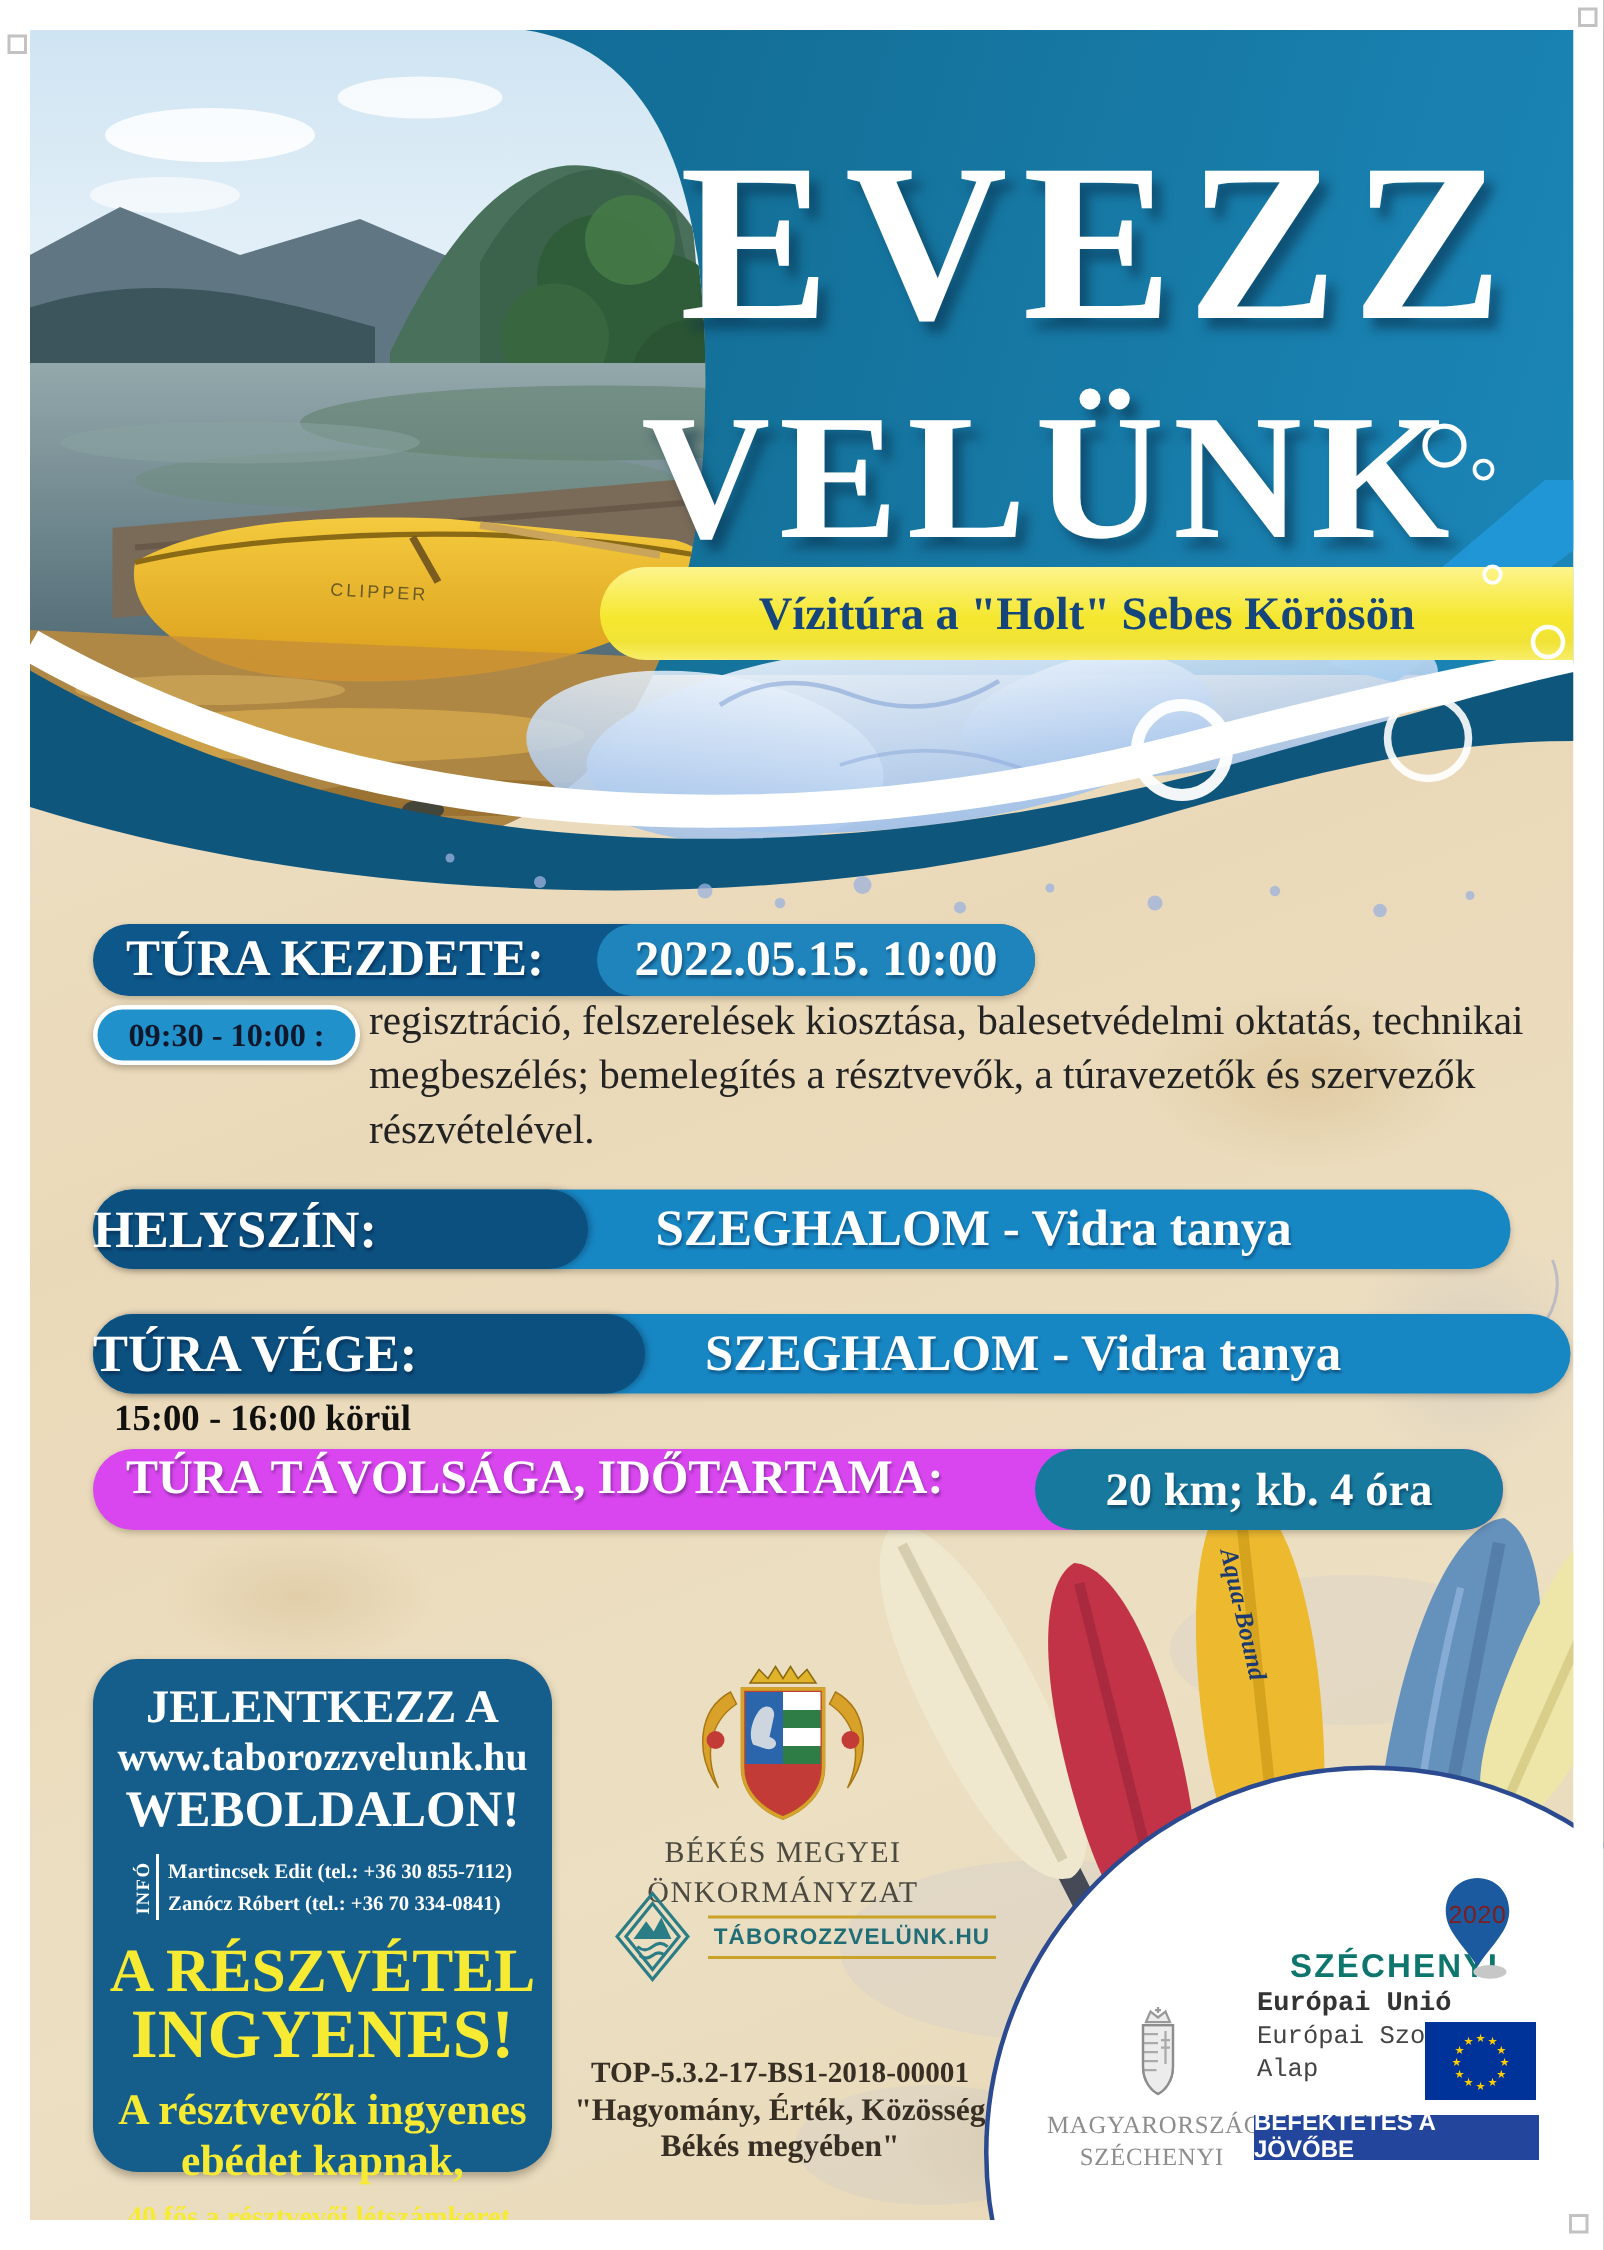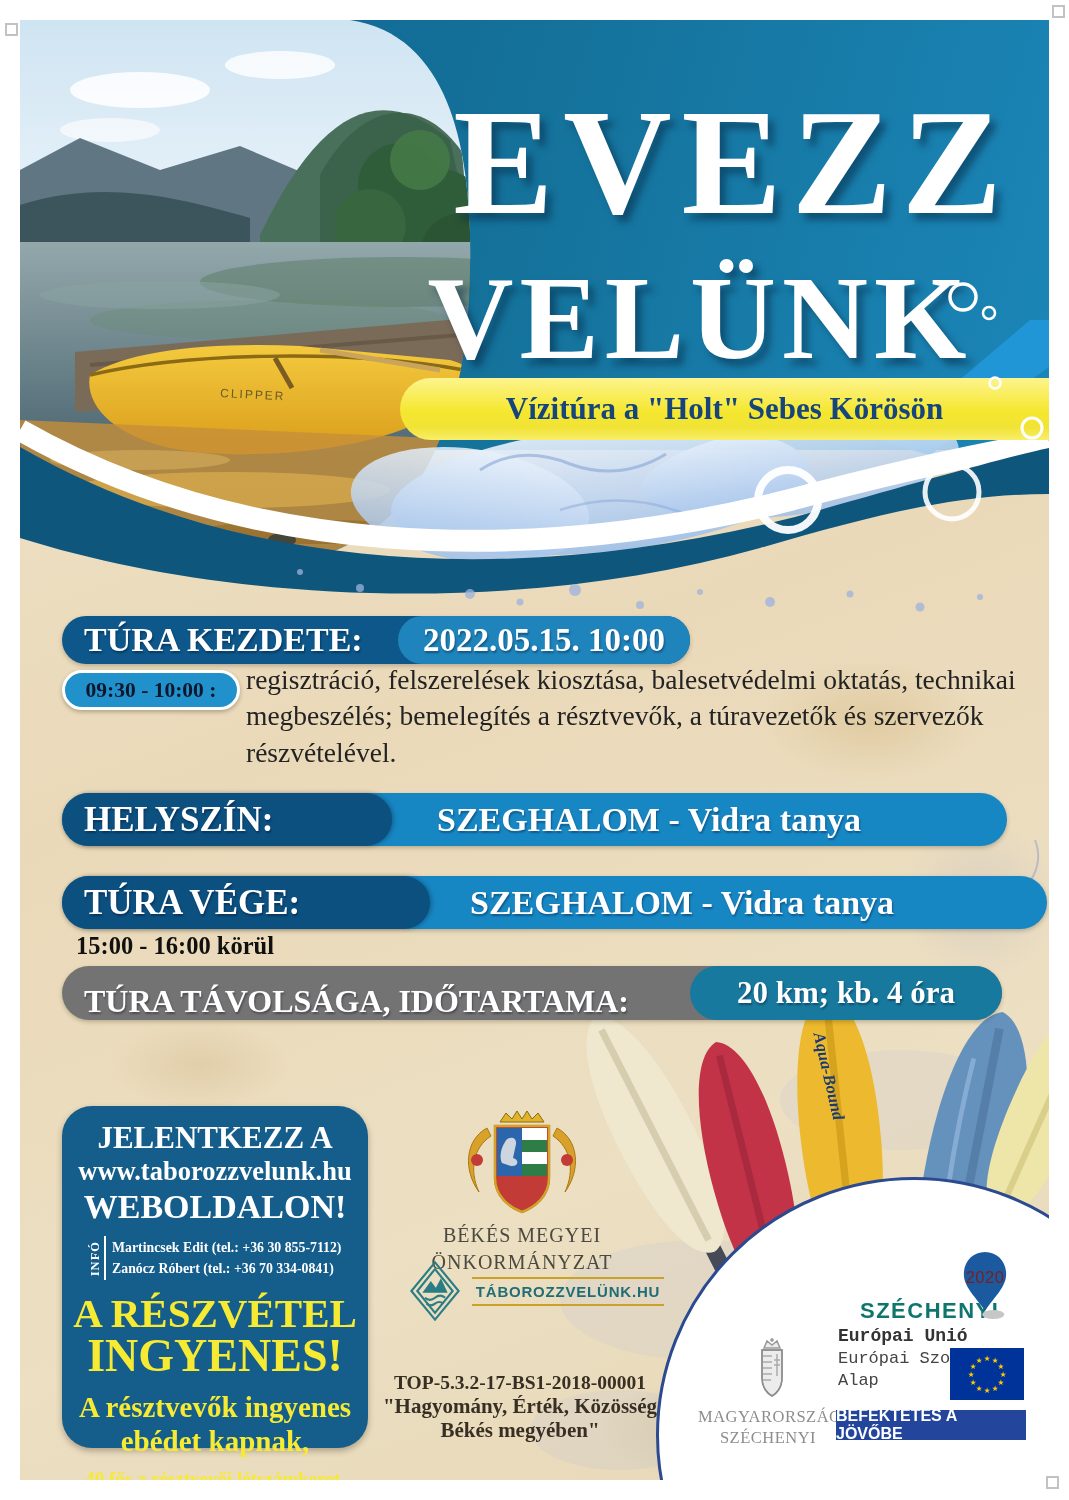--- a/index.html
+++ b/index.html
@@ -41,33 +41,33 @@
     font-size:33px;font-weight:bold;color:#fff;text-shadow:1px 2px 2px rgba(0,0,30,.35);}
   #pill-0930{position:absolute;left:62px;top:670px;width:178px;height:40px;z-index:7;
     background:#2191cc;border:3px solid #fff;border-radius:21px;
     display:flex;align-items:center;justify-content:center;
     font-size:21.5px;font-weight:bold;color:#0f172a;box-shadow:0 2px 4px rgba(40,30,10,.3);text-align:center;}
   #reg-text{position:absolute;left:246px;top:662px;width:800px;z-index:7;
     font-size:27.5px;line-height:1.32;color:#232323;}
   .wide-bar{background:#1787c4;border-radius:27px;display:flex;align-items:center;}
   .dark-pill{position:absolute;left:0;top:0;height:100%;border-radius:27px;background:#0c5080;
     display:flex;align-items:center;box-shadow:2px 0 4px rgba(0,20,40,.3);}
-  .dark-pill .bar-label{font-size:35px;padding-left:22px;}
+  .dark-pill .bar-label{font-size:35px;}
   .bar-value{position:absolute;color:#fff;font-weight:bold;font-size:34px;
     text-shadow:1px 2px 2px rgba(0,0,30,.35);}
   #bar-helyszin{left:62px;top:793px;width:945px;height:53px;}
   #bar-helyszin .dark-pill{width:330px;}
   #bar-helyszin .bar-value{left:375px;}
   #bar-vege{left:62px;top:876px;width:985px;height:53px;}
   #bar-vege .dark-pill{width:368px;}
   #bar-vege .bar-value{left:408px;}
   #note-1500{position:absolute;left:76px;top:932px;z-index:7;
     font-size:24.5px;font-weight:bold;color:#10100e;}
   #bar-tav{left:62px;top:966px;width:940px;height:54px;border-radius:27px;
-    background:#737373;display:flex;align-items:flex-end;}
+    background:#d946ef;display:flex;align-items:flex-start;}
   #bar-tav .bar-label{font-size:32px;padding-left:22px;}
   #tav-pill{position:absolute;right:0;top:0;width:312px;height:54px;border-radius:27px;
     background:#17799e;display:flex;align-items:center;justify-content:center;
     font-size:31px;font-weight:bold;color:#fff;text-shadow:1px 2px 2px rgba(0,0,30,.35);}
 
   
   #paddles{position:absolute;left:540px;top:995px;z-index:4;}
 
   
   #signup-box{position:absolute;left:62px;top:1106px;width:306px;height:342px;z-index:7;

